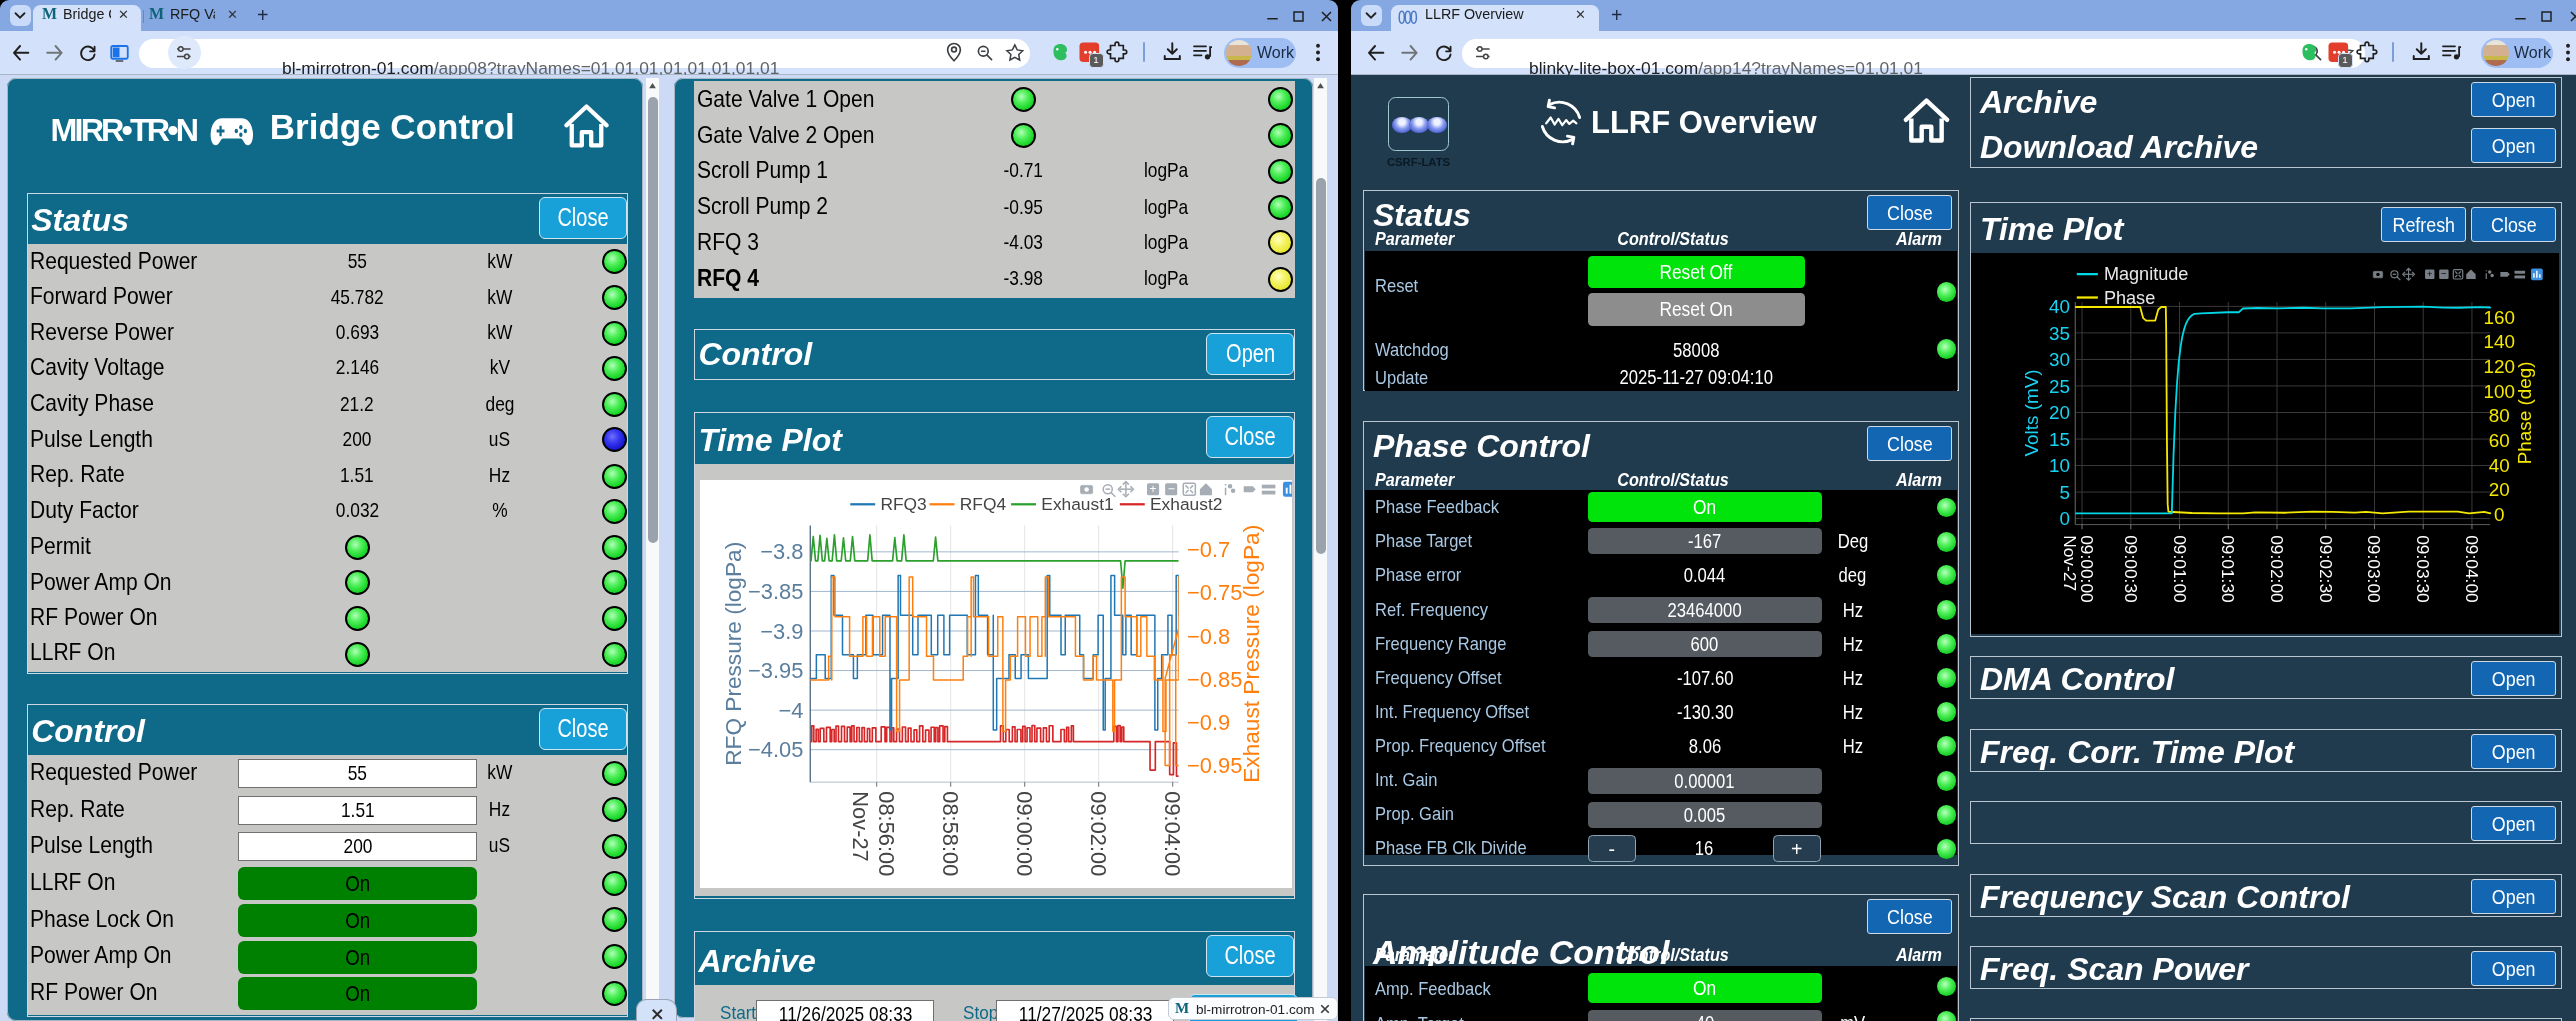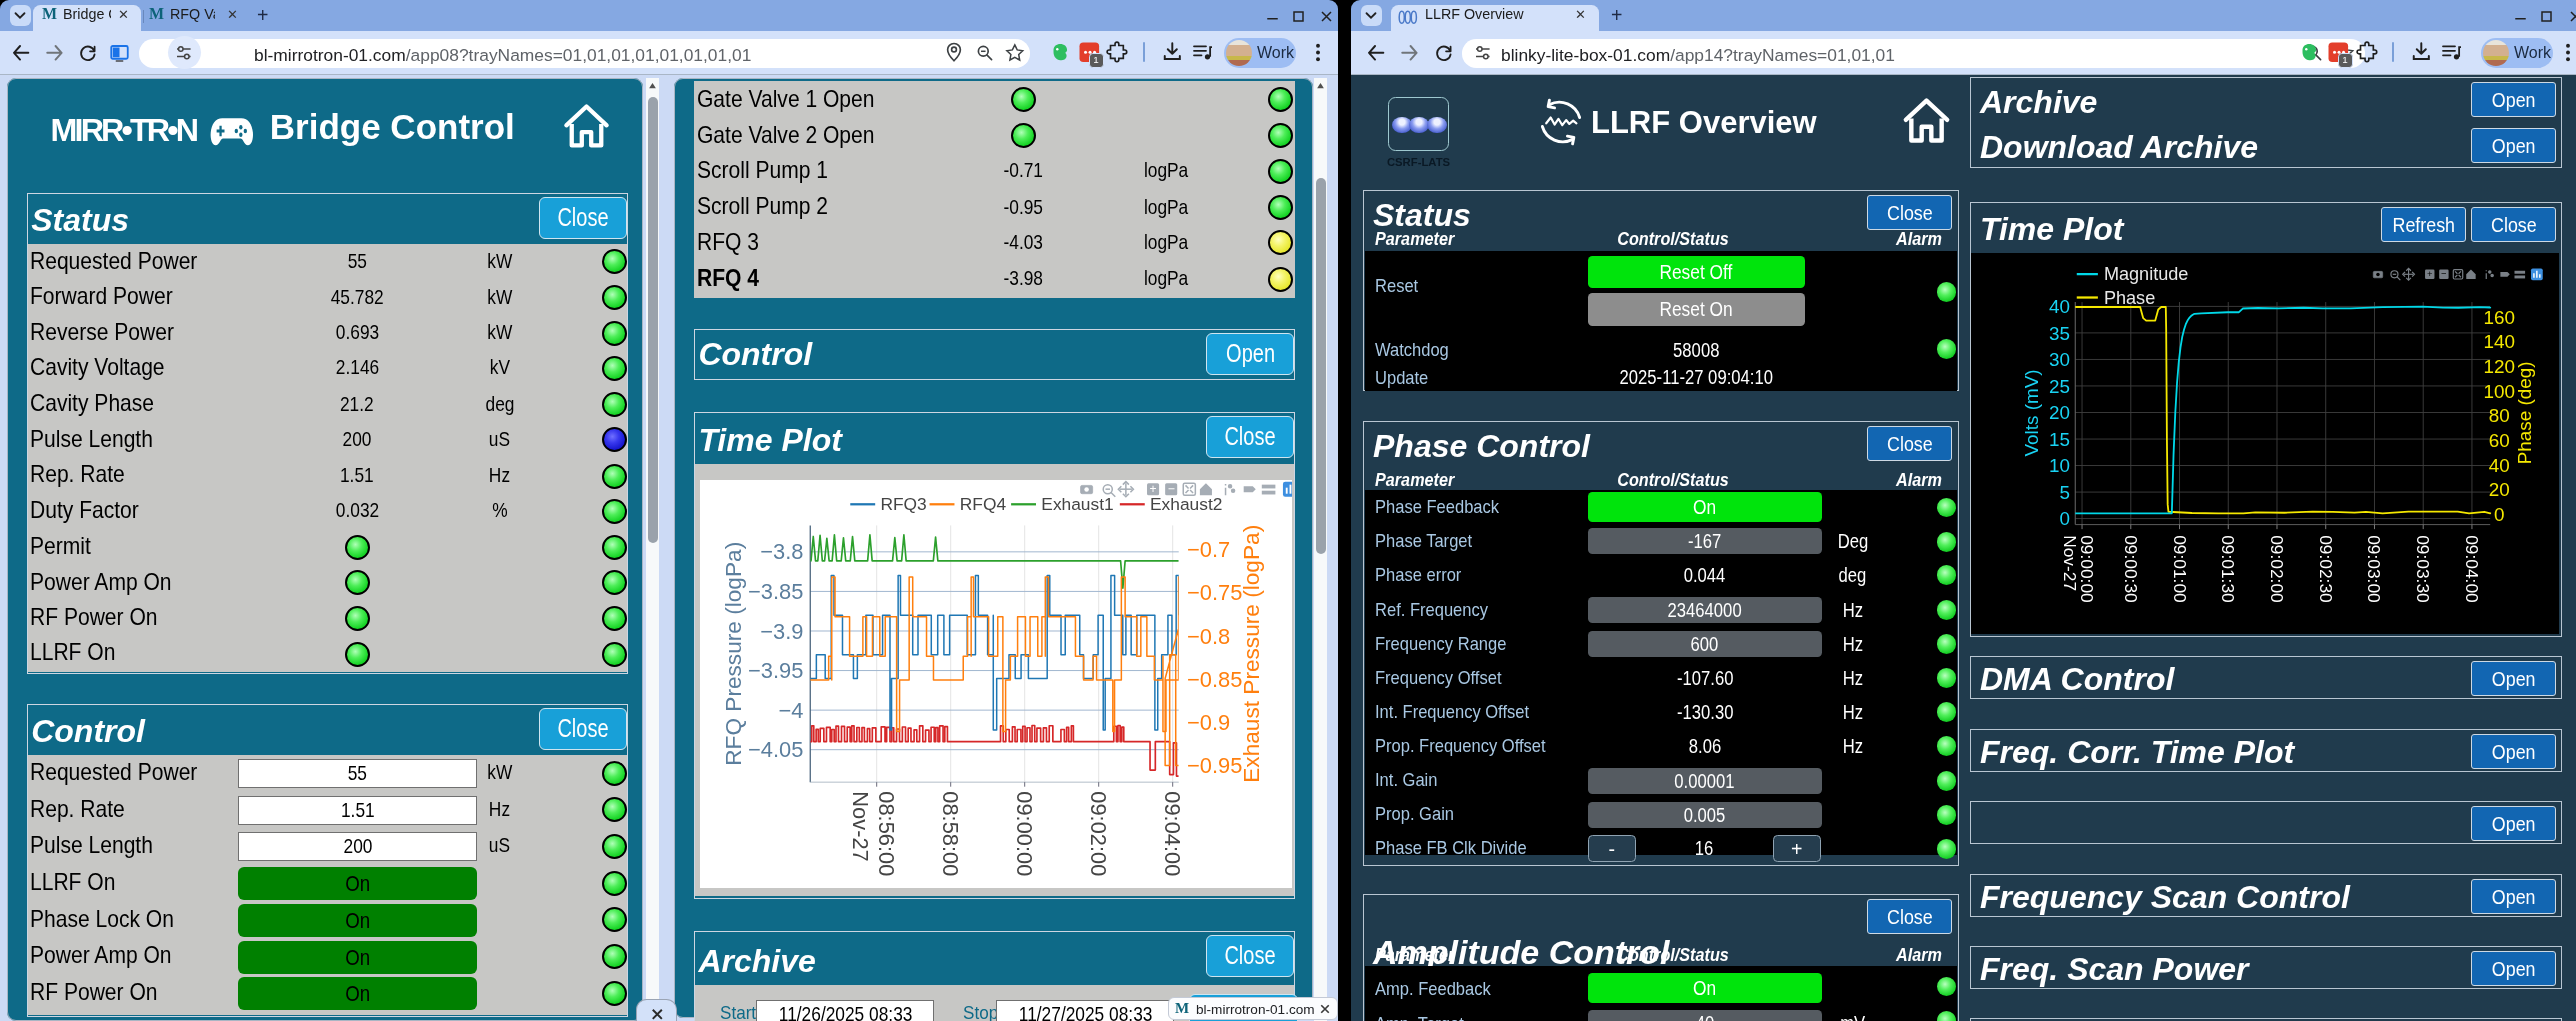--- a/index.html
+++ b/index.html
@@ -11,21 +11,21 @@
 .pagearea { position:absolute; left:0; top:75px; right:0; bottom:0; }
 .chevbtn { position:absolute; left:9.8px; top:5.3px; width:21px; height:21px; border-radius:6px; background:#c9dbf8;}
 .chevbtn svg{ position:absolute; left:4.5px; top:6px;}
 .tab { position:absolute; top:5.3px; height:26px; background:#d3e1fa; border-radius:7.5px 7.5px 0 0; }
 .tabtitle { position:absolute; top:6px; font-size:14.3px; color:#1b1b1b; white-space:nowrap; overflow:hidden;}
 .tabx { position:absolute; top:6.8px; font-size:13px; color:#333; }
 .favM { position:absolute; top:4.5px; font-weight:bold; font-size:16px; color:#0d6379; font-family:"Liberation Serif",serif;}
 .winctl { position:absolute; top:9px; }
 .navbtn { position:absolute; top:12px; }
 .urlpill { position:absolute; top:7.5px; height:29px; background:#fff; border-radius:14.3px; }
-.urltxt { position:absolute; top:6px; font-size:17.4px; color:#202124; white-space:nowrap;}
+.urltxt { position:absolute; top:19px; font-size:17.4px; color:#202124; white-space:nowrap;margin-left:28px;}
 .urltxt .dim { color:#5f6368; }
 .tune { position:absolute; top:4.5px; }
 .extrow { position:absolute; top:9.8px; }
 .cnd9 { display:inline-block; transform:scaleX(0.9); transform-origin:0 50%; white-space:nowrap;}
 .cnd8 { display:inline-block; transform:scaleX(0.8); transform-origin:50% 50%; white-space:nowrap;}
 
 .pageL { background:#ccdaf5; }
 .panel { position:absolute; background:#0e6a88; border-radius:9px; outline:1.5px solid #a9b6c4; outline-offset:-1.5px; }
 .sect { position:absolute; border:1.5px solid #cdd6e2; }
 .title { position:absolute; font-weight:bold; font-style:italic; color:#fff; font-size:32px; white-space:nowrap;}

